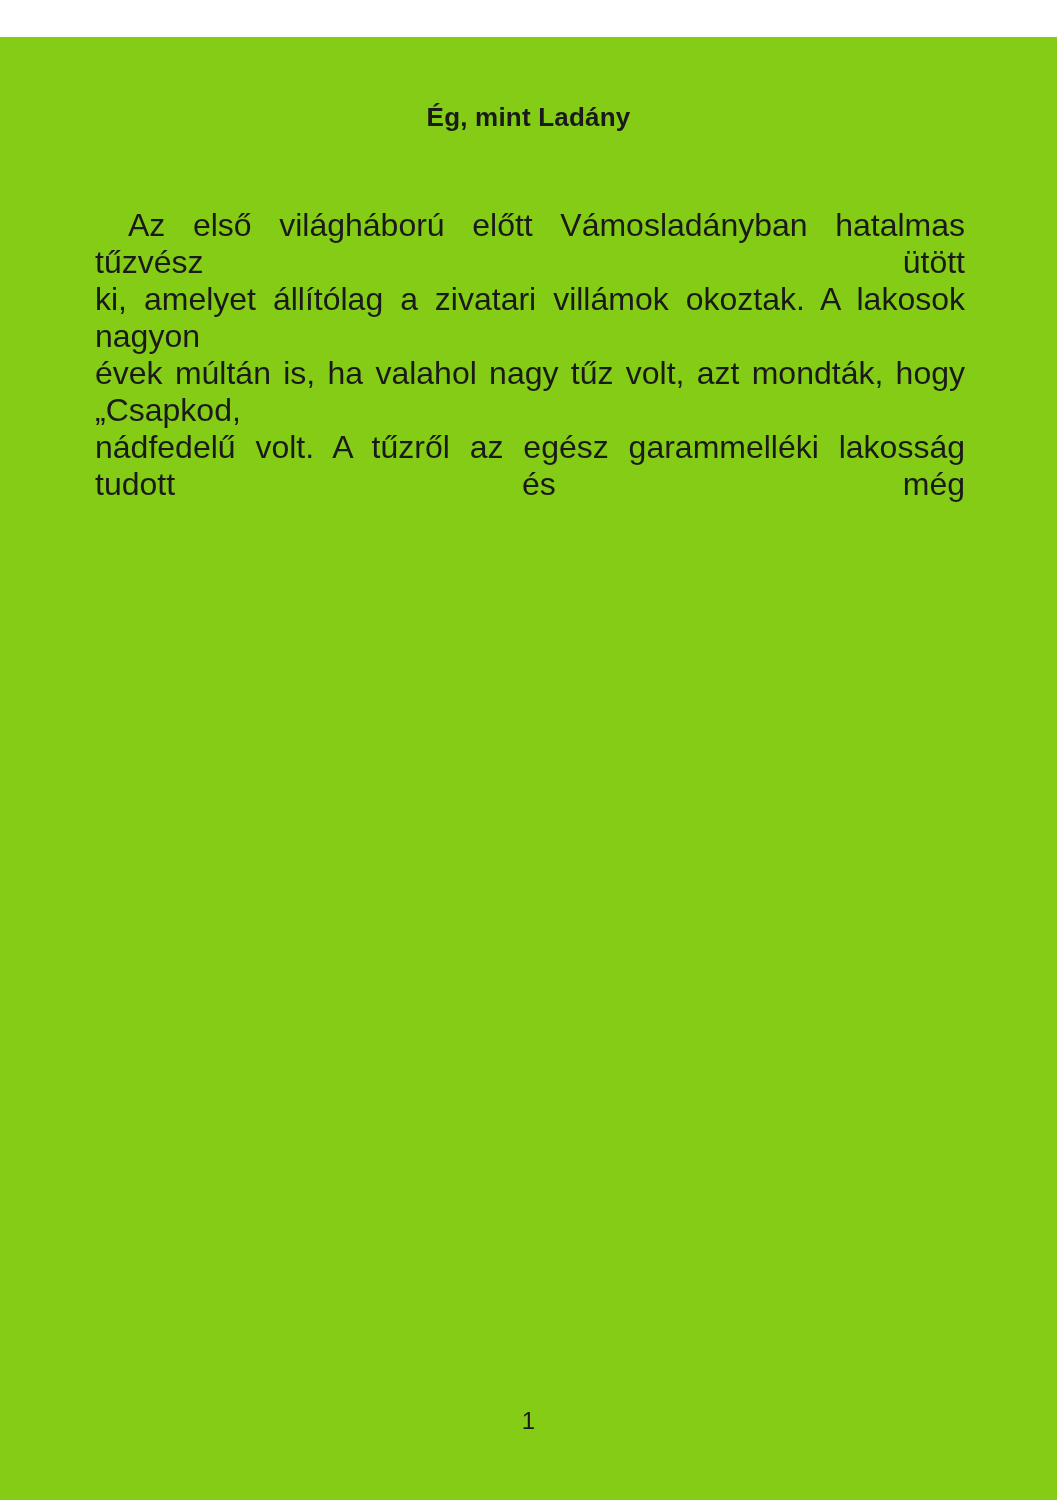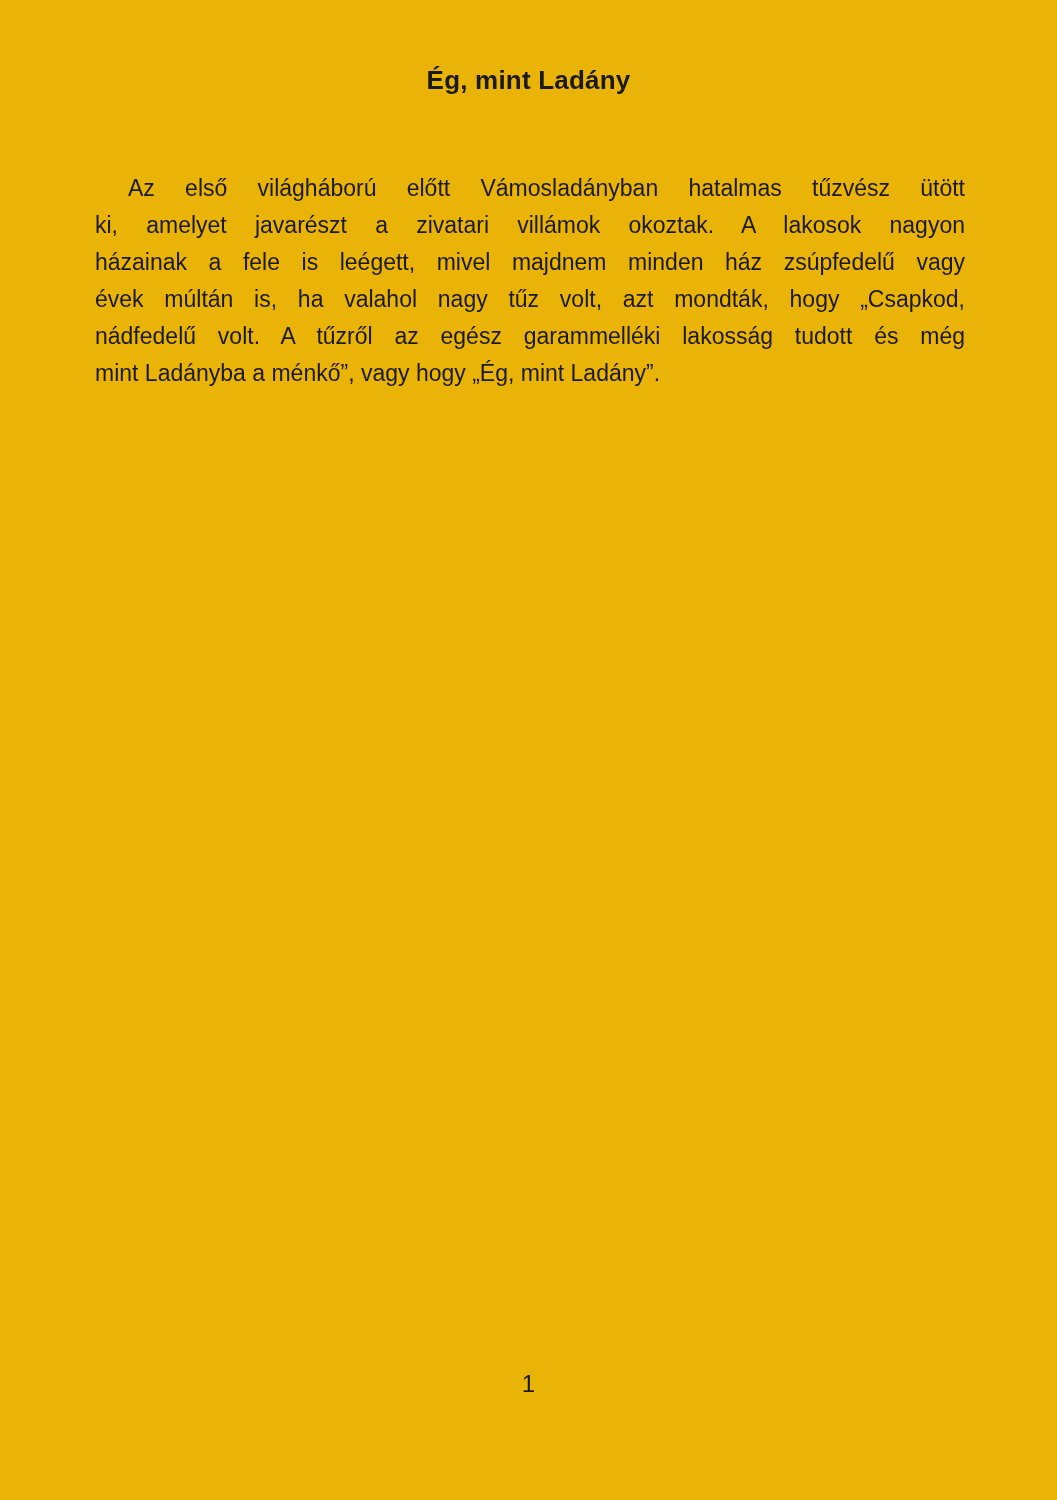--- a/index.html
+++ b/index.html
@@ -11,39 +11,40 @@
     height: 1500px;
     background: #ffffff;
     font-family: "Liberation Sans", sans-serif;
     color: #1a1a1a;
     position: relative;
     overflow: hidden;
   }
   .doc-page {
     position: absolute;
     inset: 0;
-    background: #eab308;
+    background: #84cc16;
+    margin-top: 37px;
   }
   .doc-title {
     position: absolute;
     top: 64px;
     left: 0;
     width: 100%;
     text-align: center;
     font-weight: bold;
     font-size: 26px;
     line-height: 32px;
     letter-spacing: 0.2px;
   }
   .doc-paragraph {
     position: absolute;
     top: 170px;
     left: 95px;
     width: 870px;
-    font-size: 23px;
+    font-size: 32px;
     line-height: 37px;
   }
   .para-line {
     text-align: justify;
     text-align-last: justify;
     white-space: normal;
   }
   .para-line.first {
     text-indent: 33px;
   }
@@ -63,22 +64,20 @@
 </style>
 </head>
 <body>
 
 <div class="doc-page">
 
   <div class="doc-title">Ég, mint Ladány</div>
 
   <div class="doc-paragraph">
     <div class="para-line first">Az első világháború előtt Vámosladányban hatalmas tűzvész ütött</div>
-    <div class="para-line">ki, amelyet javarészt a zivatari villámok okoztak. A lakosok nagyon</div>
-    <div class="para-line">házainak a fele is leégett, mivel majdnem minden ház zsúpfedelű vagy</div>
+    <div class="para-line">ki, amelyet állítólag a zivatari villámok okoztak. A lakosok nagyon</div>
     <div class="para-line">évek múltán is, ha valahol nagy tűz volt, azt mondták, hogy „Csapkod,</div>
     <div class="para-line">nádfedelű volt. A tűzről az egész garammelléki lakosság tudott és még</div>
-    <div class="para-line last">mint Ladányba a ménkő”, vagy hogy „Ég, mint Ladány”.</div>
   </div>
 
   <div class="page-number">1</div>
 
 </div>
 
 </body></html>

